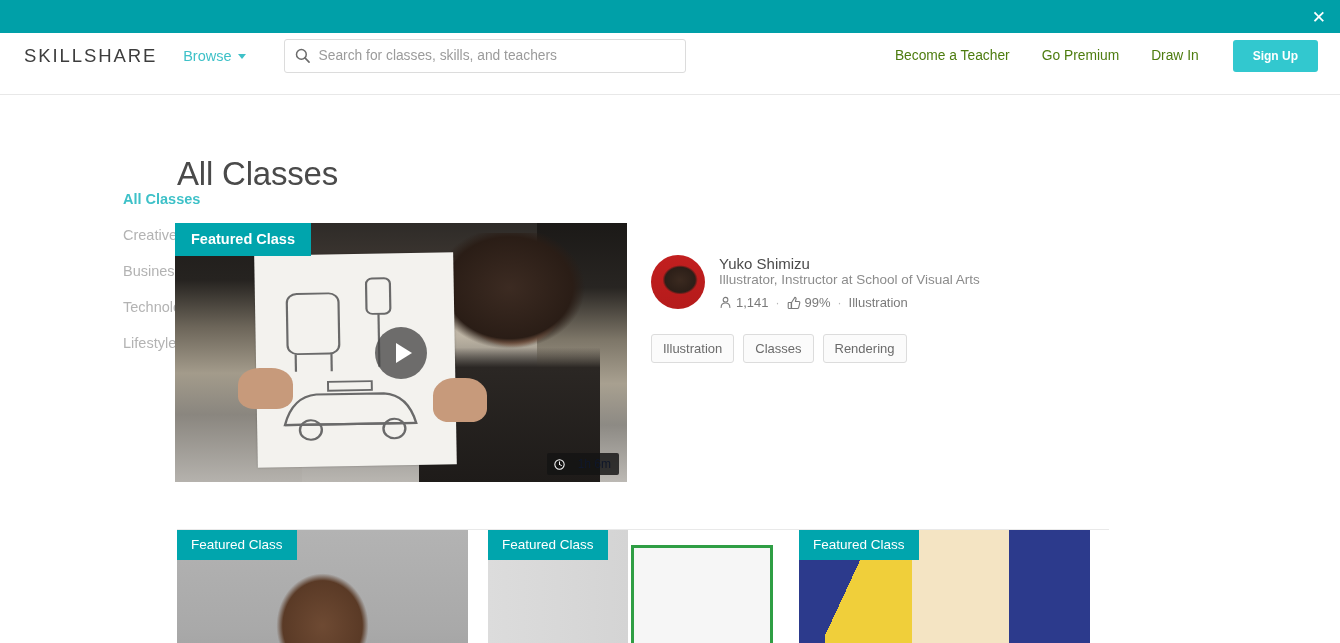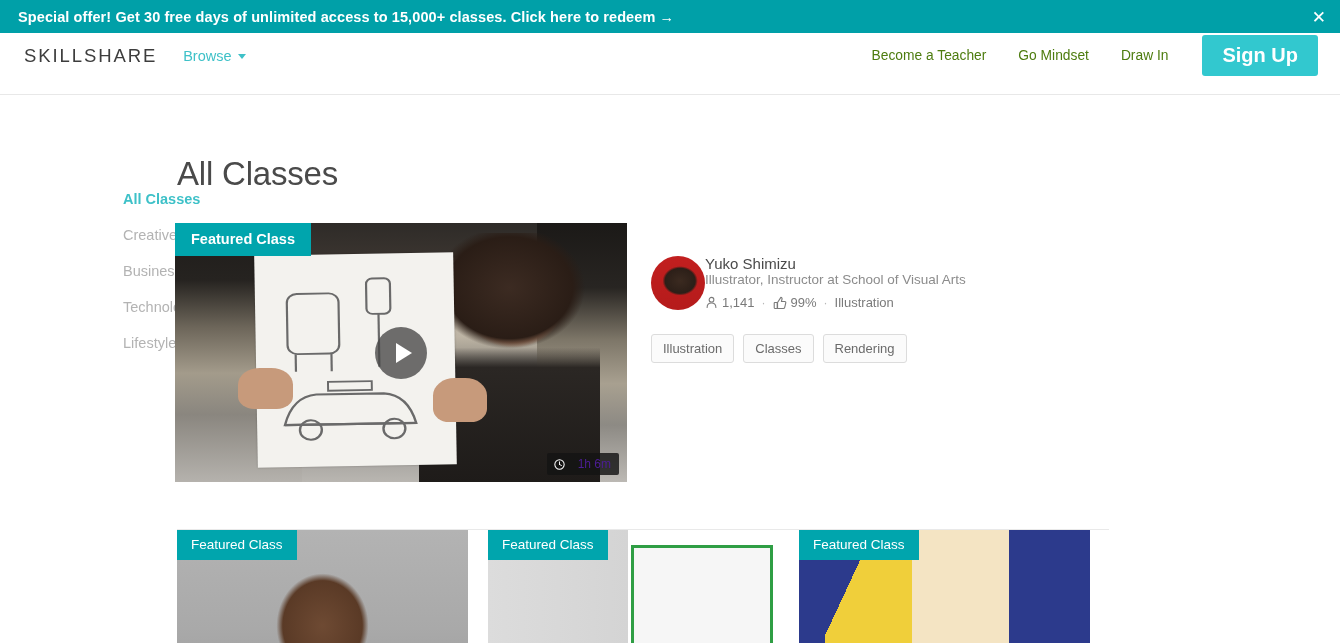--- a/index.html
+++ b/index.html
@@ -107,21 +107,21 @@
     color: #4d7c0f;
     font-size: 13.8px;
     cursor: pointer;
     padding: 0 16px;
     white-space: nowrap;
   }
   .signup-btn {
     margin-left: 18px;
     background: #32c8cf;
     color: #ffffff;
-    font-size: 20px;
+    font-size: 12px;
     font-weight: bold;
     border: none;
     border-radius: 3px;
     padding: 9px 20px;
     cursor: pointer;
     font-family: "Liberation Sans", sans-serif;
   }
 
   
   .page {
@@ -236,41 +236,42 @@
     width: 0; height: 0;
     border-left: 16px solid #ffffff;
     border-top: 10px solid transparent;
     border-bottom: 10px solid transparent;
     margin-left: 5px;
   }
   .duration-badge {
     position: absolute;
     right: 8px; bottom: 7px;
     background: rgba(20,20,20,.82);
-    color: #4c1d95;
+    color: #0f172a;
     font-size: 12px;
     padding: 4px 8px 4px 7px;
     border-radius: 2px;
     display: flex; align-items: center; gap: 13px;
     z-index: 3;
   }
 
   
   .hero-info { flex: 1 1 auto; padding-left: 10px; padding-top: 4px; }
   .class-title {
     font-size: 21.5px;
     font-weight: bold;
     color: #3d3d3d;
     line-height: 1.24;
     max-width: 430px;
     cursor: pointer;
   }
   .teacher-row {
     display: flex;
-    align-items: flex-end;
+    align-items: center;
+    gap: 14px;
     margin-top: 27px;
   }
   .avatar {
     width: 54px; height: 54px; flex: 0 0 54px;
     border-radius: 50%;
     overflow: hidden;
     background:
       radial-gradient(ellipse 48% 40% at 54% 46%, #3b2a20 0%, #2c1f18 58%, rgba(44,31,24,0) 68%),
       radial-gradient(ellipse 26% 22% at 56% 52%, #d5a786 0%, #bd8d6d 72%, rgba(189,141,109,0) 82%),
       linear-gradient(180deg, #c21f1f 0%, #b51b1b 100%);
@@ -354,36 +355,42 @@
   }
   .img-c-tri {
     position: absolute; left: 9%; top: 0; width: 30%; height: 100%;
     background: linear-gradient(115deg, #2c3a8c 0 30%, #f0cf3a 30% 100%);
   }
 </style>
 </head>
 <body>
 
 <div class="promo-banner">
-  <span class="promo-text">Special offer! Get 30 free days of unlimited access to 15,000+ classes. Click here to redeem →</span>
   <span class="promo-close">✕</span>
 </div>
 
 <header class="site-header">
   <div class="brand">SKILLSHARE</div>
 
   <div class="browse-link">
     <span>Browse</span>
     <span class="chev-down"></span>
   </div>
 
+  <div class="search-wrap">
+    <svg class="search-icon" width="15" height="15" viewBox="0 0 16 16">
+      <circle cx="6.8" cy="6.8" r="5.2" fill="none" stroke="#6b6b6b" stroke-width="1.6"></circle>
+      <line x1="10.6" y1="10.6" x2="15" y2="15" stroke="#6b6b6b" stroke-width="1.7" stroke-linecap="round"></line>
+    </svg>
+    <input class="search-input" type="text" placeholder="Search for classes, skills, and teachers" style="">
+  </div>
 
   <div class="header-right">
     <span class="nav-link">Become a Teacher</span>
-    <span class="nav-link">Go Mindset</span>
+    <span class="nav-link">Go Premium</span>
     <span class="nav-link">Draw In</span>
     <button class="signup-btn">Sign Up</button>
   </div>
 </header>
 
 <div class="page">
 
   <nav class="sidebar">
     <div class="side-item active">
       <span>All Classes</span>

